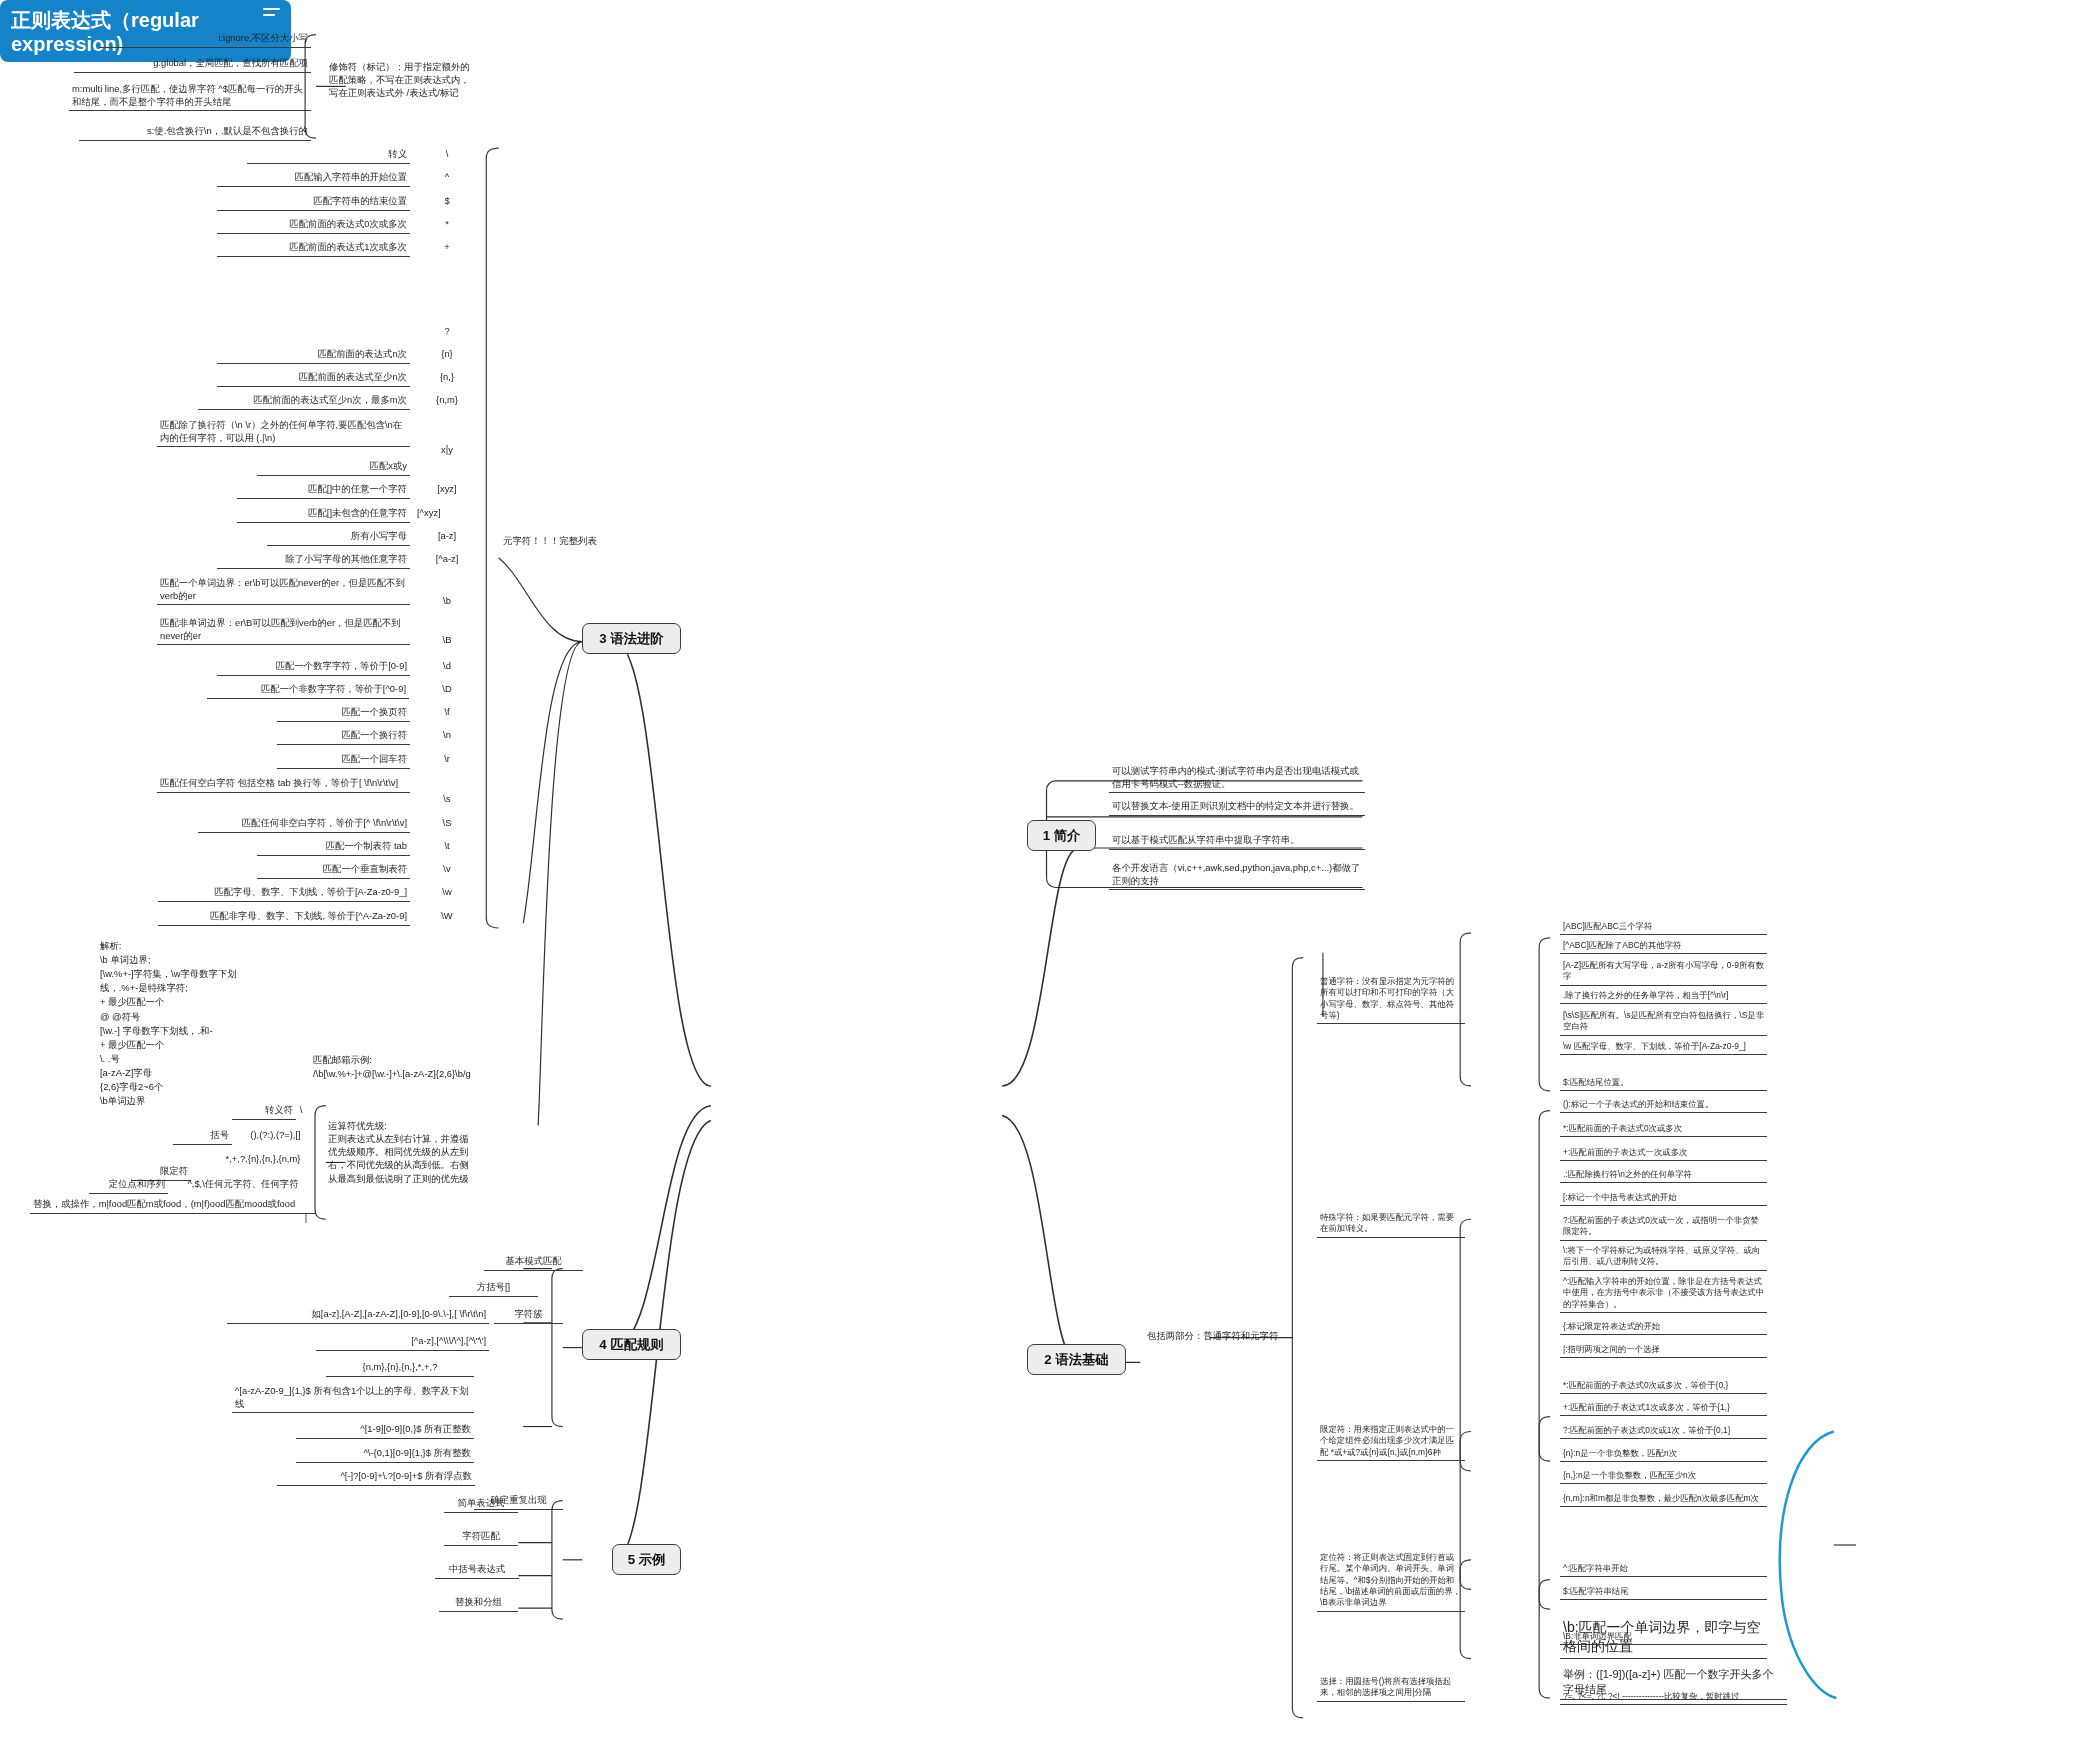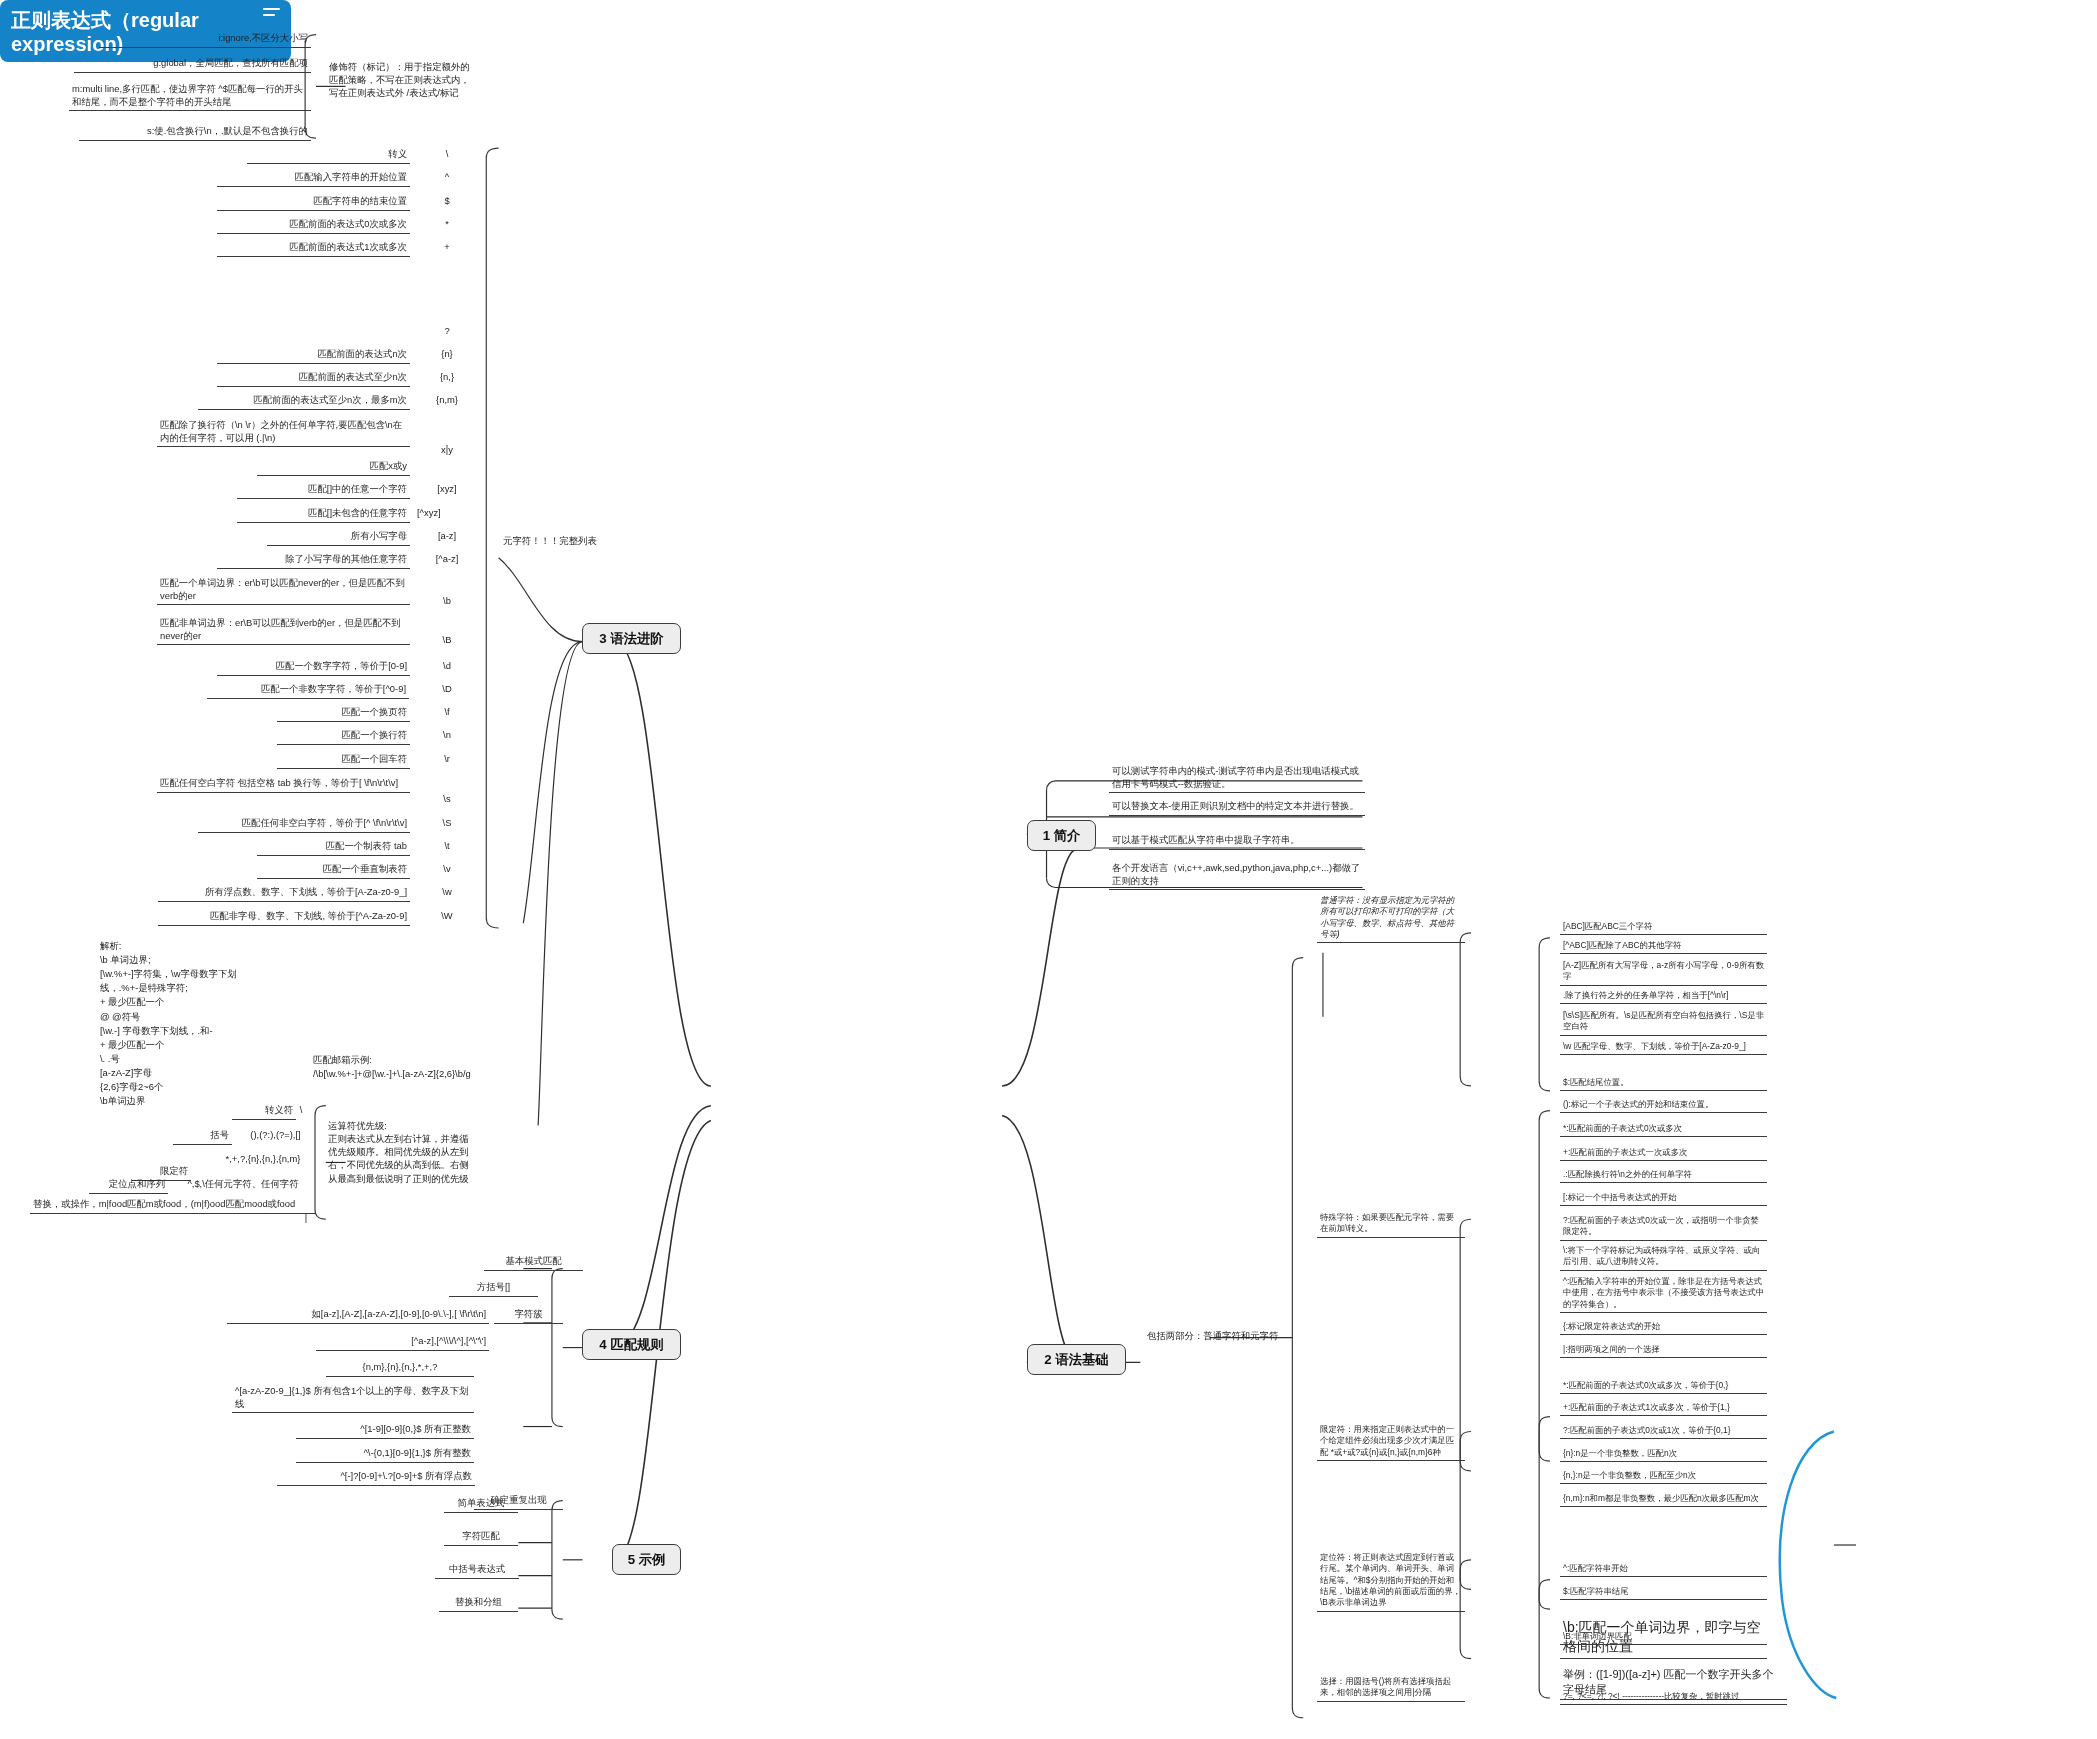--- a/index.html
+++ b/index.html
@@ -195,21 +195,21 @@
     <span>5 示例</span>
   </div>
 
   <div class="node leaf l" style="left:1109px;top:763px;width:256px;">可以测试字符串内的模式-测试字符串内是否出现电话模式或信用卡号码模式--数据验证。</div>
   <div class="node leaf l" style="left:1109px;top:798px;width:256px;">可以替换文本-使用正则识别文档中的特定文本并进行替换。</div>
   <div class="node leaf l" style="left:1109px;top:832px;width:256px;">可以基于模式匹配从字符串中提取子字符串。</div>
   <div class="node leaf l" style="left:1109px;top:860px;width:256px;">各个开发语言（vi,c++,awk,sed,python,java,php,c+...)都做了正则的支持</div>
 
   <div class="plain" style="left:1145px;top:1328px;width:153px;text-align:left;">包括两部分：普通字符和元字符</div>
 
-  <div class="node leaf l" style="left:1317px;top:893px;width:148px;font-size:8.4px;font-style:italic;">普通字符：没有显示指定为元字符的所有可以打印和不可打印的字符（大小写字母、数字、标点符号、其他符号等)</div>
+  <div class="node leaf l" style="left:1317px;top:974px;width:148px;font-size:8.4px;">普通字符：没有显示指定为元字符的所有可以打印和不可打印的字符（大小写字母、数字、标点符号、其他符号等)</div>
   <div class="node leaf l" style="left:1317px;top:1210px;width:148px;font-size:8.4px;">特殊字符：如果要匹配元字符，需要在前加\转义。</div>
   <div class="node leaf l" style="left:1317px;top:1422px;width:148px;font-size:8.4px;">限定符：用来指定正则表达式中的一个给定组件必须出现多少次才满足匹配 *或+或?或{n}或{n,}或{n,m}6种</div>
   <div class="node leaf l" style="left:1317px;top:1550px;width:148px;font-size:8.4px;">定位符：将正则表达式固定到行首或行尾。某个单词内、单词开头、单词结尾等。^和$分别指向开始的开始和结尾，\b描述单词的前面或后面的界，\B表示非单词边界</div>
   <div class="node leaf l" style="left:1317px;top:1674px;width:148px;font-size:8.4px;">选择：用圆括号()将所有选择项括起来，相邻的选择项之间用|分隔</div>
 
   <div class="node leaf l" style="left:1560px;top:919px;width:207px;font-size:8.4px;">[ABC]匹配ABC三个字符</div>
   <div class="node leaf l" style="left:1560px;top:938px;width:207px;font-size:8.4px;">[^ABC]匹配除了ABC的其他字符</div>
   <div class="node leaf l" style="left:1560px;top:958px;width:207px;font-size:8.4px;">[A-Z]匹配所有大写字母，a-z所有小写字母，0-9所有数字</div>
   <div class="node leaf l" style="left:1560px;top:988px;width:207px;font-size:8.4px;">.除了换行符之外的任务单字符，相当于[^\n\r]</div>
   <div class="node leaf l" style="left:1560px;top:1008px;width:207px;font-size:8.4px;">[\s\S]匹配所有。\s是匹配所有空白符包括换行，\S是非空白符</div>
@@ -322,21 +322,21 @@
 
   <div class="node leaf r" style="left:198px;top:815px;width:212px;">匹配任何非空白字符，等价于[^ \f\n\r\t\v]</div>
   <div class="plain" style="left:415px;top:815px;width:64px;text-align:center;">\S</div>
 
   <div class="node leaf r" style="left:257px;top:838px;width:153px;">匹配一个制表符 tab</div>
   <div class="plain" style="left:415px;top:838px;width:64px;text-align:center;">\t</div>
 
   <div class="node leaf r" style="left:257px;top:861px;width:153px;">匹配一个垂直制表符</div>
   <div class="plain" style="left:415px;top:861px;width:64px;text-align:center;">\v</div>
 
-  <div class="node leaf r" style="left:158px;top:884px;width:252px;">所有浮点数、数字、下划线，等价于[A-Za-z0-9_]</div>
+  <div class="node leaf r" style="left:158px;top:884px;width:252px;">匹配字母、数字、下划线，等价于[A-Za-z0-9_]</div>
   <div class="plain" style="left:415px;top:884px;width:64px;text-align:center;">\w</div>
 
   <div class="node leaf r" style="left:158px;top:908px;width:252px;">匹配非字母、数字、下划线, 等价于[^A-Za-z0-9]</div>
   <div class="plain" style="left:415px;top:908px;width:64px;text-align:center;">\W</div>
 
   <div class="plain" style="left:98px;top:938px;width:163px;text-align:left;line-height:1.5;">解析:
 \b 单词边界;
 [\w.%+-]字符集，\w字母数字下划线，.%+-是特殊字符;
 + 最少匹配一个
 @ @符号

